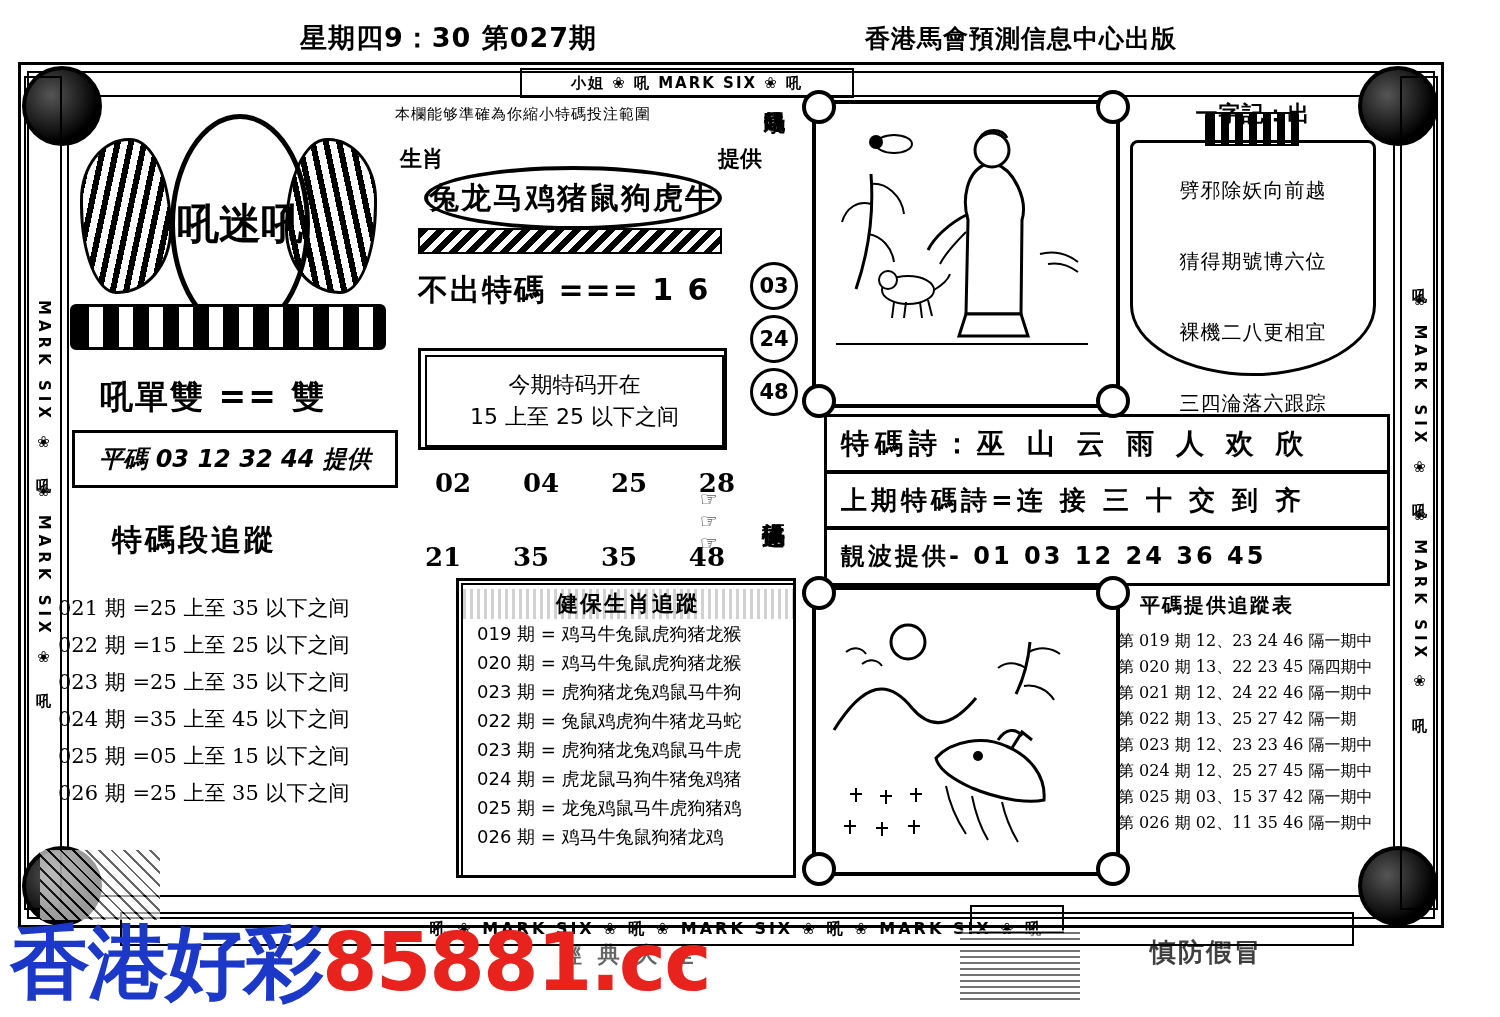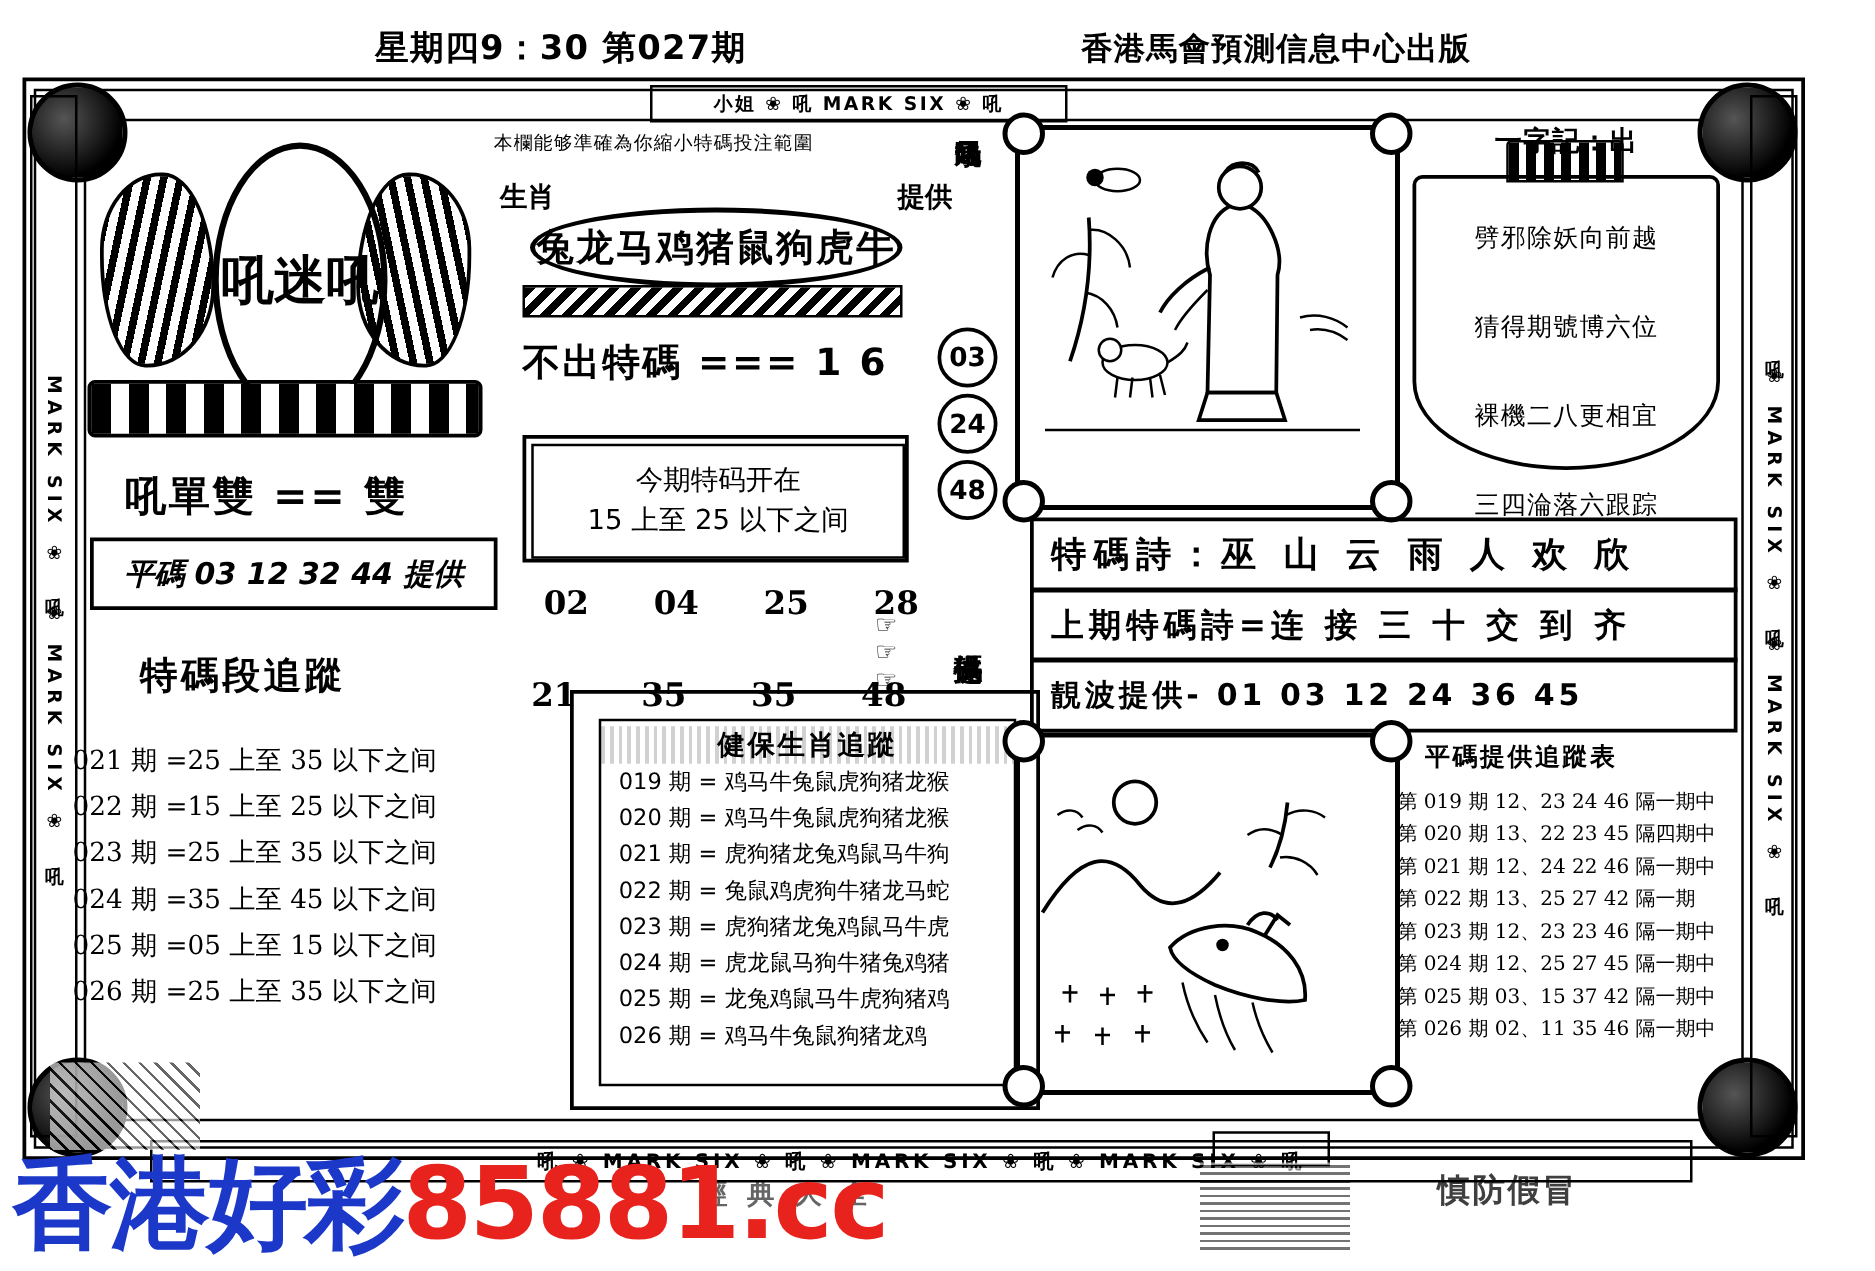--- a/index.html
+++ b/index.html
@@ -64,21 +64,21 @@
        background:repeating-linear-gradient(135deg,#000 0 6px,#fff 6px 12px);border:2px solid #000;}
   .buchu{position:absolute;left:418px;top:270px;font-size:30px;font-weight:bold;letter-spacing:2px;}
   .kaizai{position:absolute;left:418px;top:348px;width:295px;height:88px;border:3px solid #000;padding:4px;}
   .kaizai-in{width:100%;height:100%;border:2px solid #000;display:flex;flex-direction:column;
              align-items:center;justify-content:center;font-size:22px;line-height:32px;}
   .nums-row{position:absolute;width:300px;display:flex;justify-content:space-between;font-size:26px;font-weight:bold;
             font-family:"DejaVu Serif","Liberation Serif",serif;}
   .nr1{left:435px;top:468px;}
   .nr2{left:425px;top:542px;}
 
-  .zx-box{position:absolute;left:456px;top:552px;width:330px;height:290px;border:3px solid #000;padding:20px;}
+  .zx-box{position:absolute;left:456px;top:578px;width:330px;height:290px;border:3px solid #000;padding:2px;}
   .zx-in{width:100%;height:100%;border:2px solid #000;}
   .zx-title{text-align:center;font-size:22px;font-weight:bold;letter-spacing:2px;margin-top:4px;
             background:repeating-linear-gradient(90deg,rgba(0,0,0,.18) 0 3px,transparent 3px 7px);}
   .zx-list div{font-size:18px;line-height:29px;padding-left:14px;white-space:nowrap;}
 
   
   .vcol{position:absolute;left:748px;top:96px;width:52px;text-align:left;}
   .vcol .vtxt{font-size:21px;font-weight:bold;line-height:25px;}
   .ball{width:42px;height:42px;border:3px solid #000;border-radius:50%;margin:5px auto;
         display:flex;align-items:center;justify-content:center;font-size:21px;font-weight:bold;}
@@ -207,21 +207,21 @@
     <span>35</span>
     <span>48</span>
   </div>
 
   <div class="zx-box">
     <div class="zx-in">
       <div class="zx-title">健保生肖追蹤</div>
       <div class="zx-list">
         <div>019 期 = 鸡马牛兔鼠虎狗猪龙猴</div>
         <div>020 期 = 鸡马牛兔鼠虎狗猪龙猴</div>
-        <div>021 期 = 虎狗猪龙兔鸡鼠马牛狗</div>
+        <div>023 期 = 虎狗猪龙兔鸡鼠马牛狗</div>
         <div>022 期 = 兔鼠鸡虎狗牛猪龙马蛇</div>
         <div>023 期 = 虎狗猪龙兔鸡鼠马牛虎</div>
         <div>024 期 = 虎龙鼠马狗牛猪兔鸡猪</div>
         <div>025 期 = 龙兔鸡鼠马牛虎狗猪鸡</div>
         <div>026 期 = 鸡马牛兔鼠狗猪龙鸡</div>
       </div>
     </div>
   </div>
 
   <div class="vcol">

